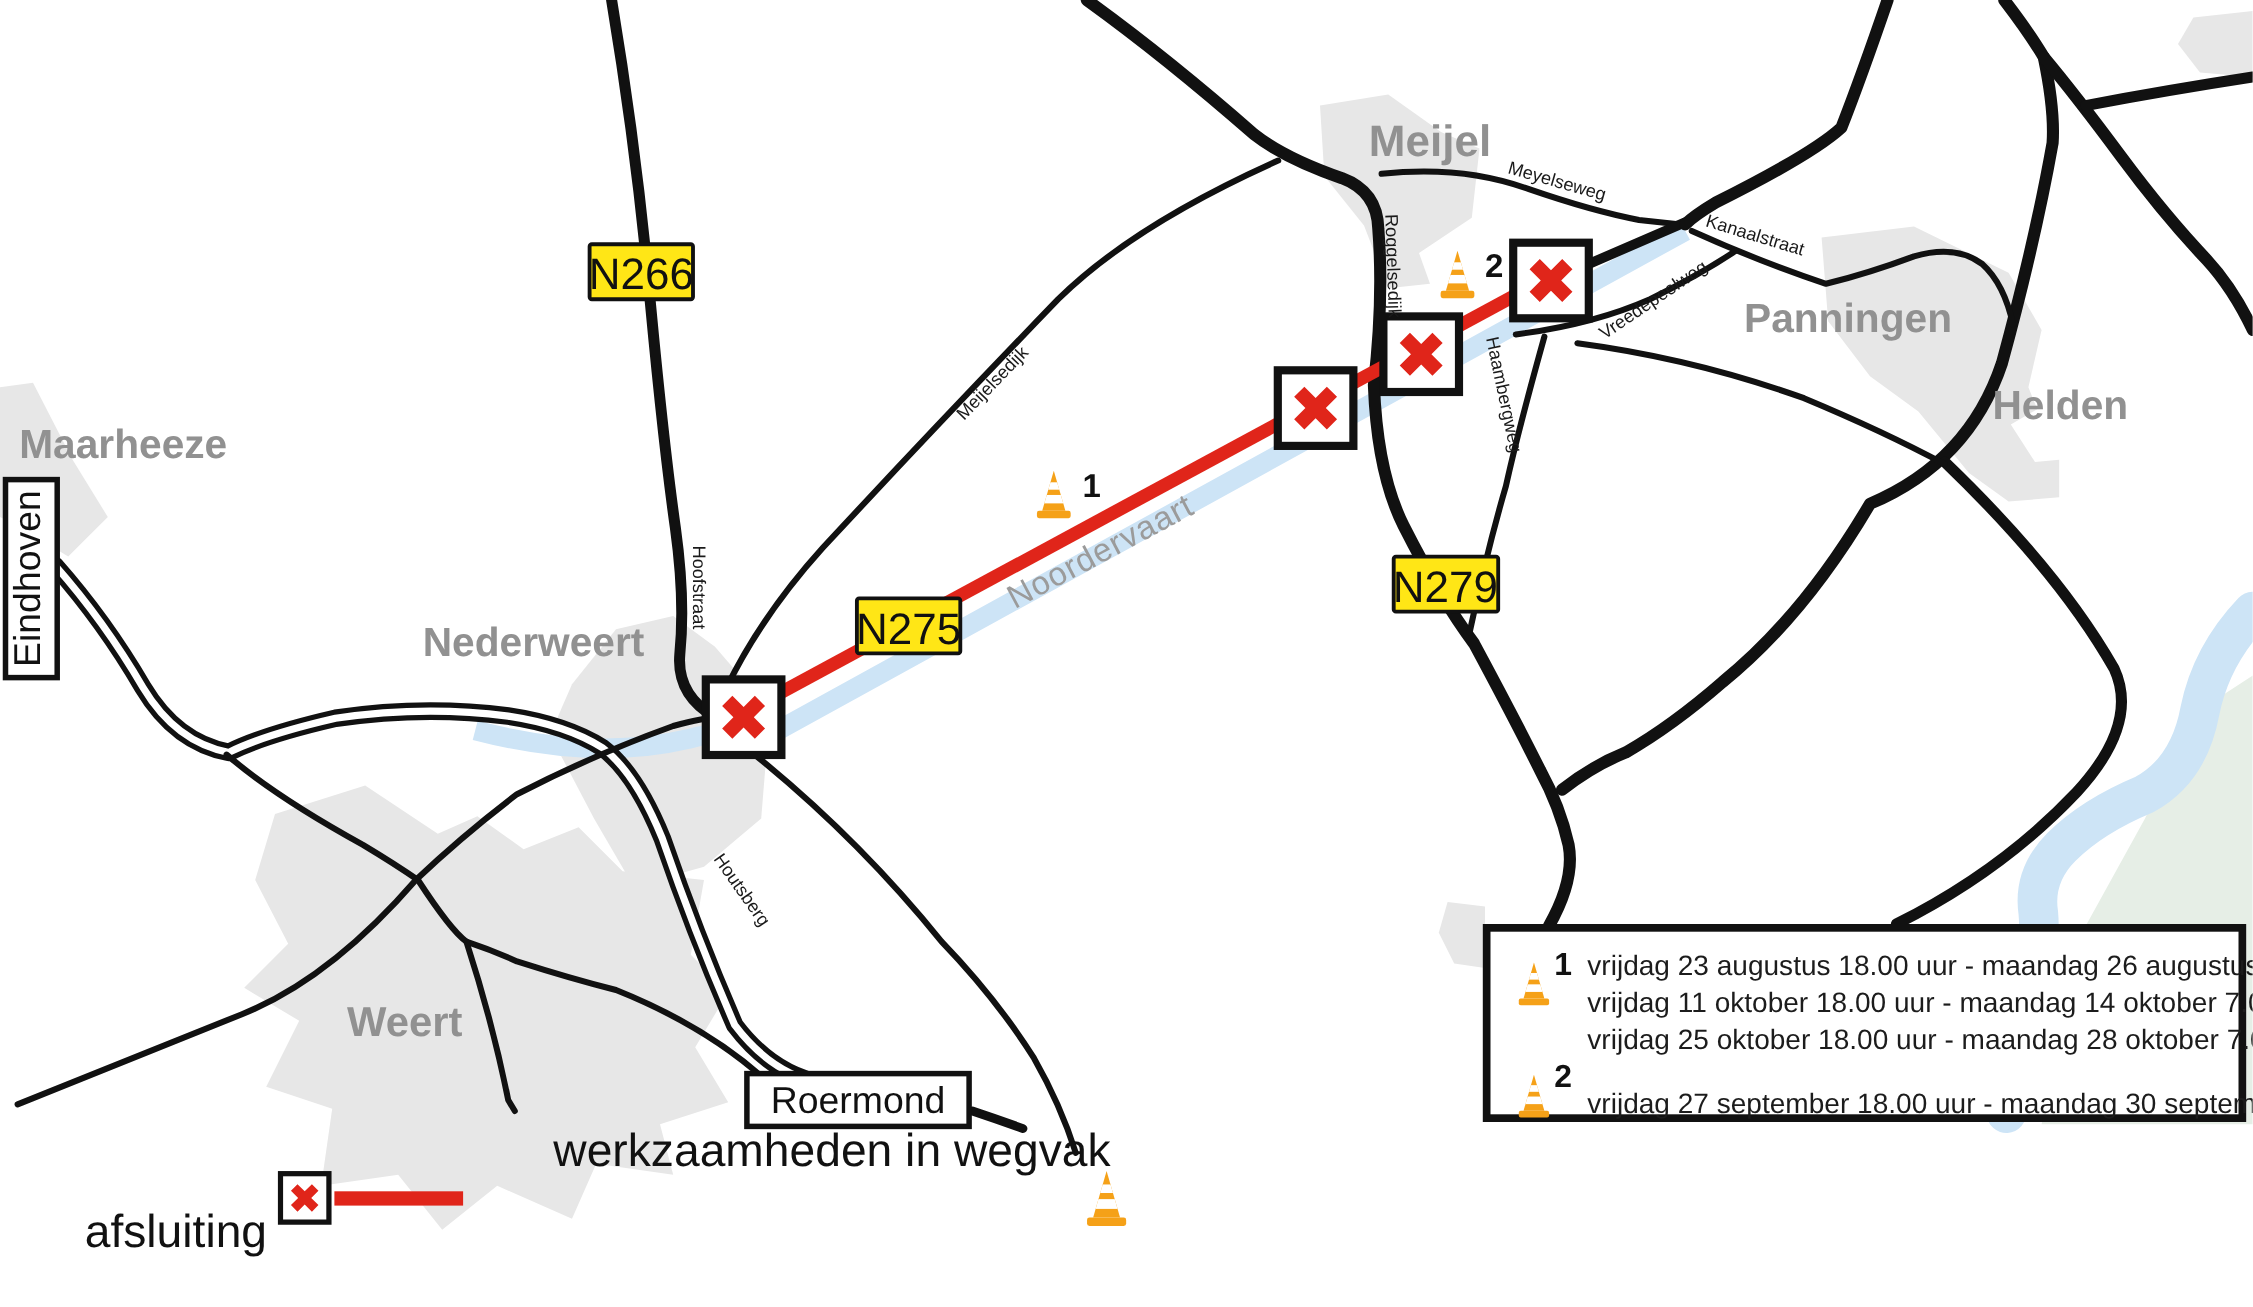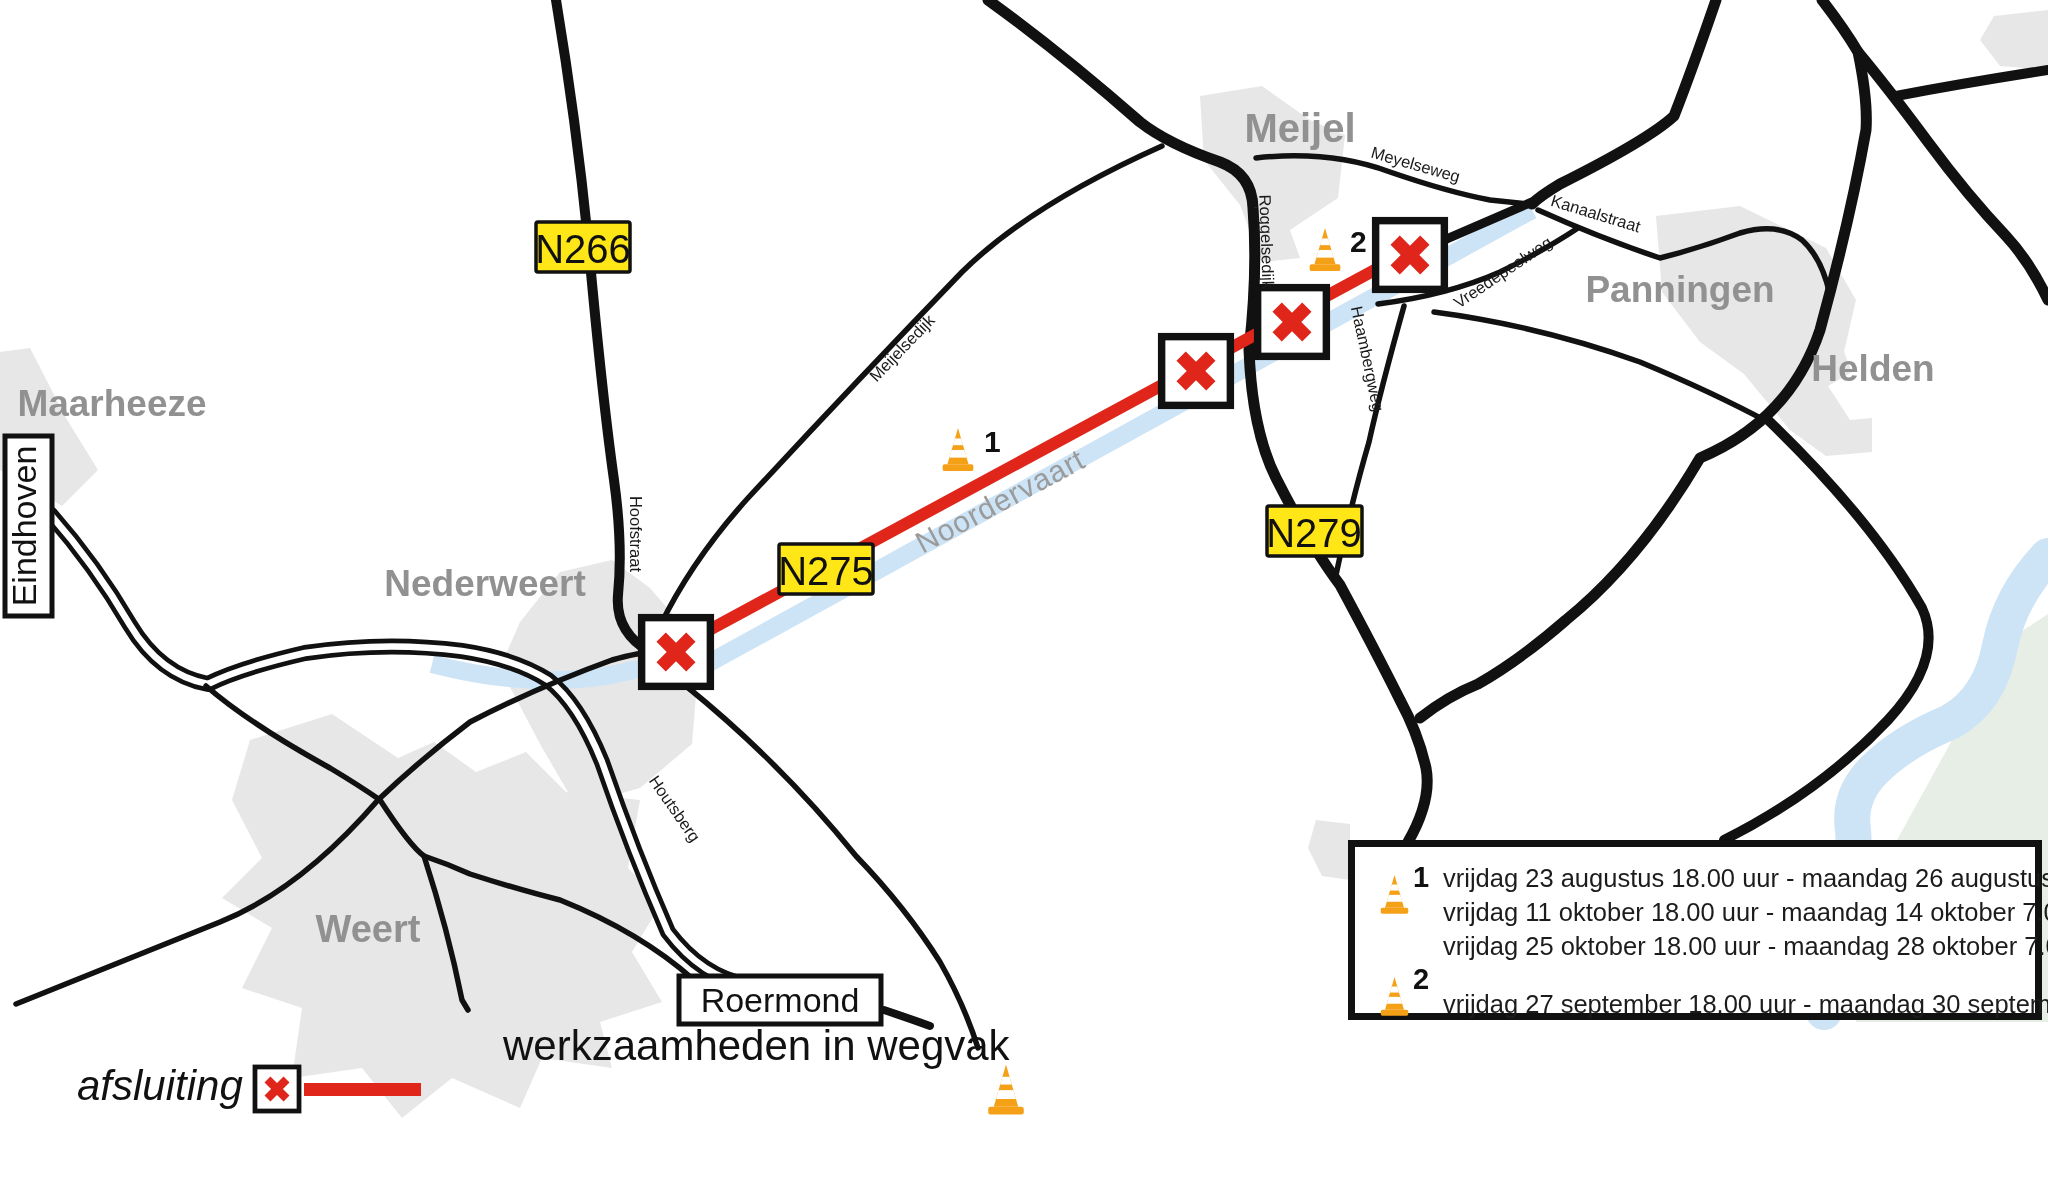--- a/index.html
+++ b/index.html
@@ -19,21 +19,21 @@
   .sc1{left:24px;top:24px;}
   .sc2{left:24px;top:126px;}
   .sup{position:absolute;font-size:29px;font-weight:bold;color:#111;}
   .s1{left:58px;top:14px;}
   .s2{left:58px;top:116px;}
   .sched-lines{position:absolute;left:88px;font-size:25.5px;line-height:34px;color:#1c1c1c;white-space:nowrap;}
   .l1{top:14px;}
   .l2{top:140px;}
 
   .legend-text{position:absolute;font-size:42px;color:#111;white-space:nowrap;}
-  #legend-closure-label{left:77px;top:1062px;font-style:italic;}
+  #legend-closure-label{left:77px;top:1096px;}
   #legend-works-label{left:503px;top:1022px;}
   .legend-xmark{position:absolute;left:252px;top:1064px;width:50px;height:50px;}
   .legend-redline{position:absolute;left:304px;top:1083px;width:117px;height:13px;background:#e0251a;}
   .legend-cone{position:absolute;left:986px;top:1062px;width:40px;height:54px;}
 </style>
 </head>
 <body>
 
 <div id="stage">
 

